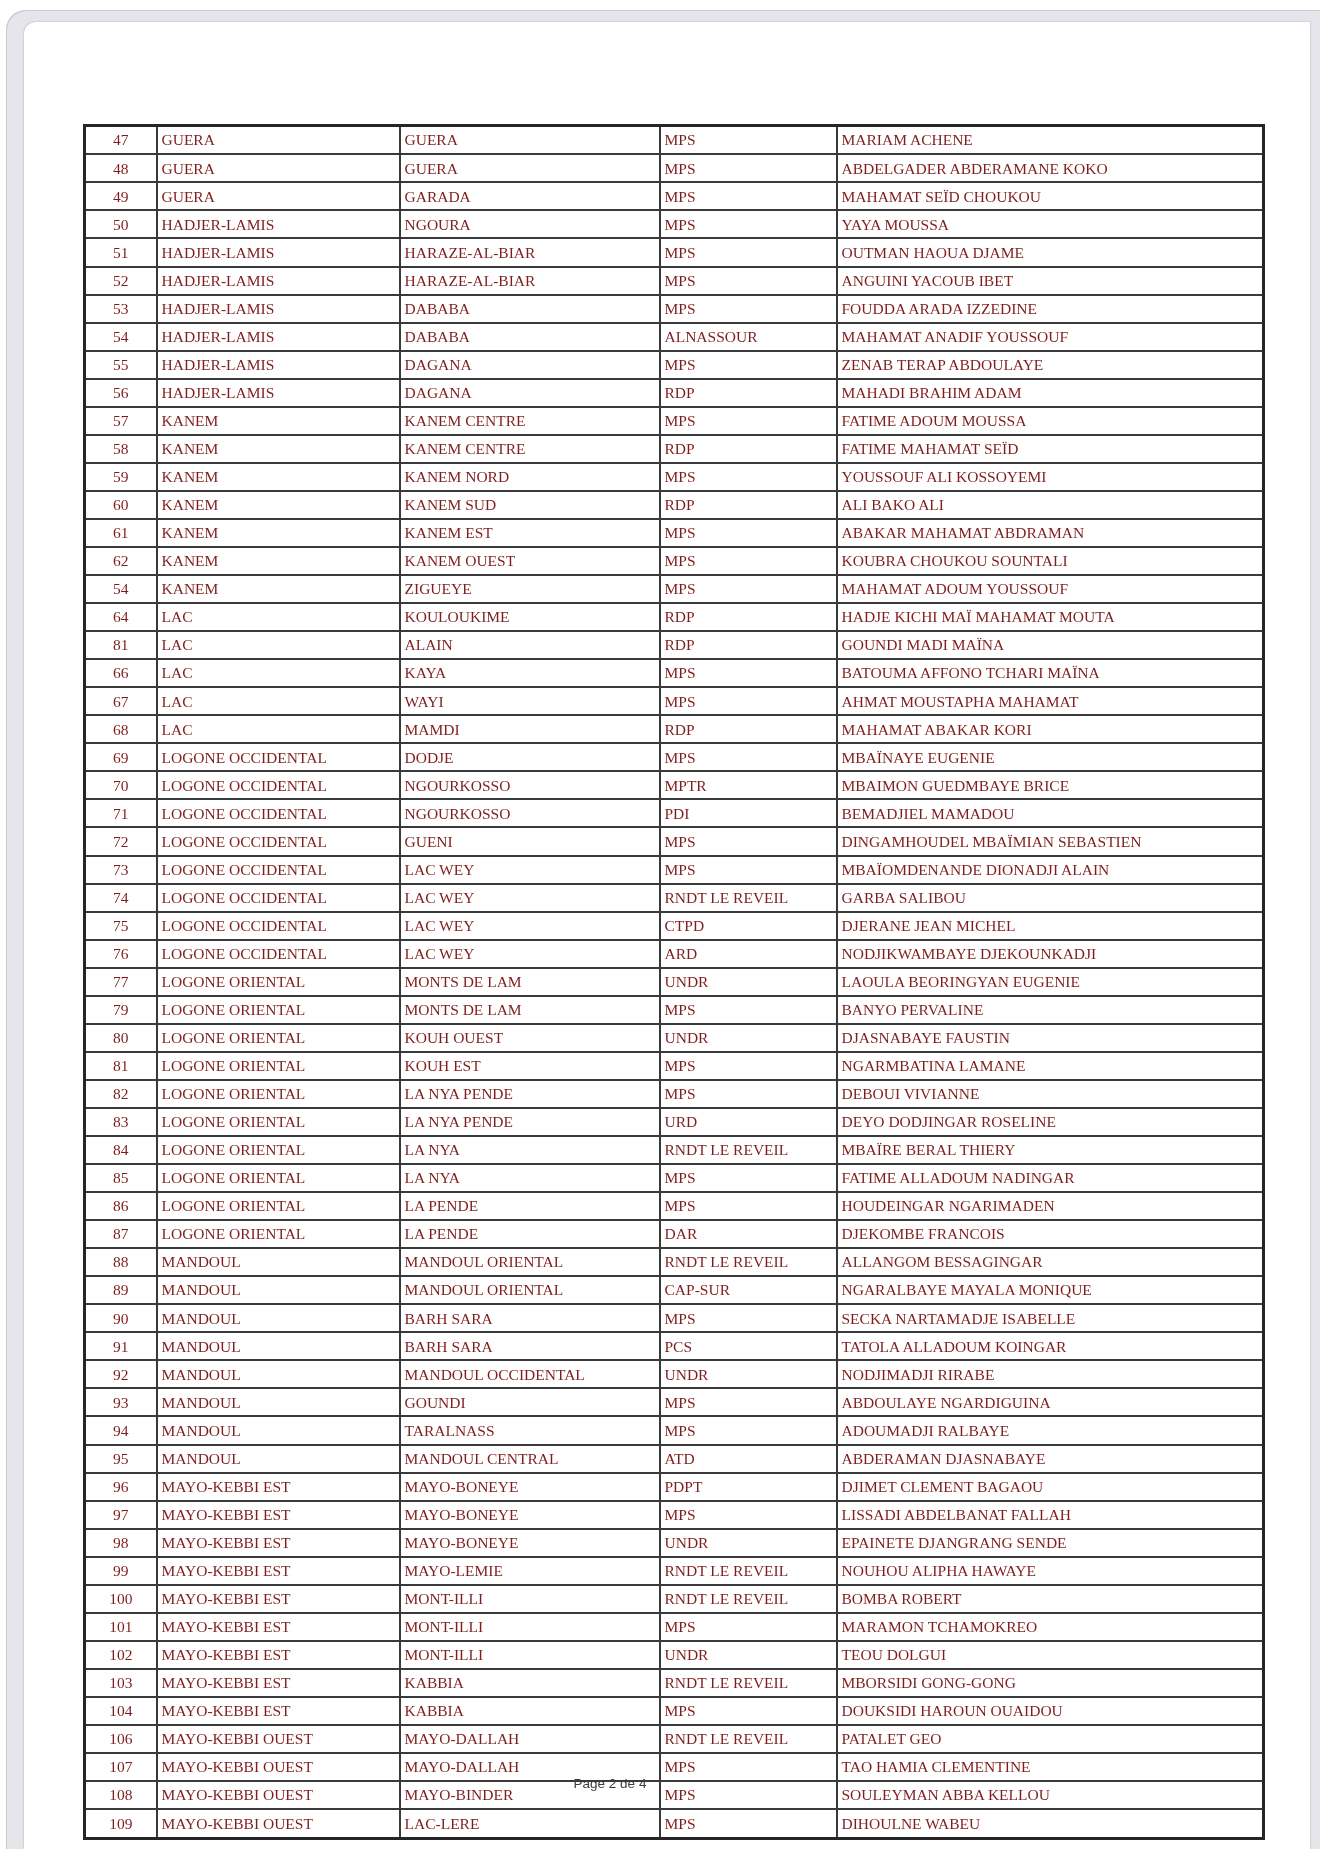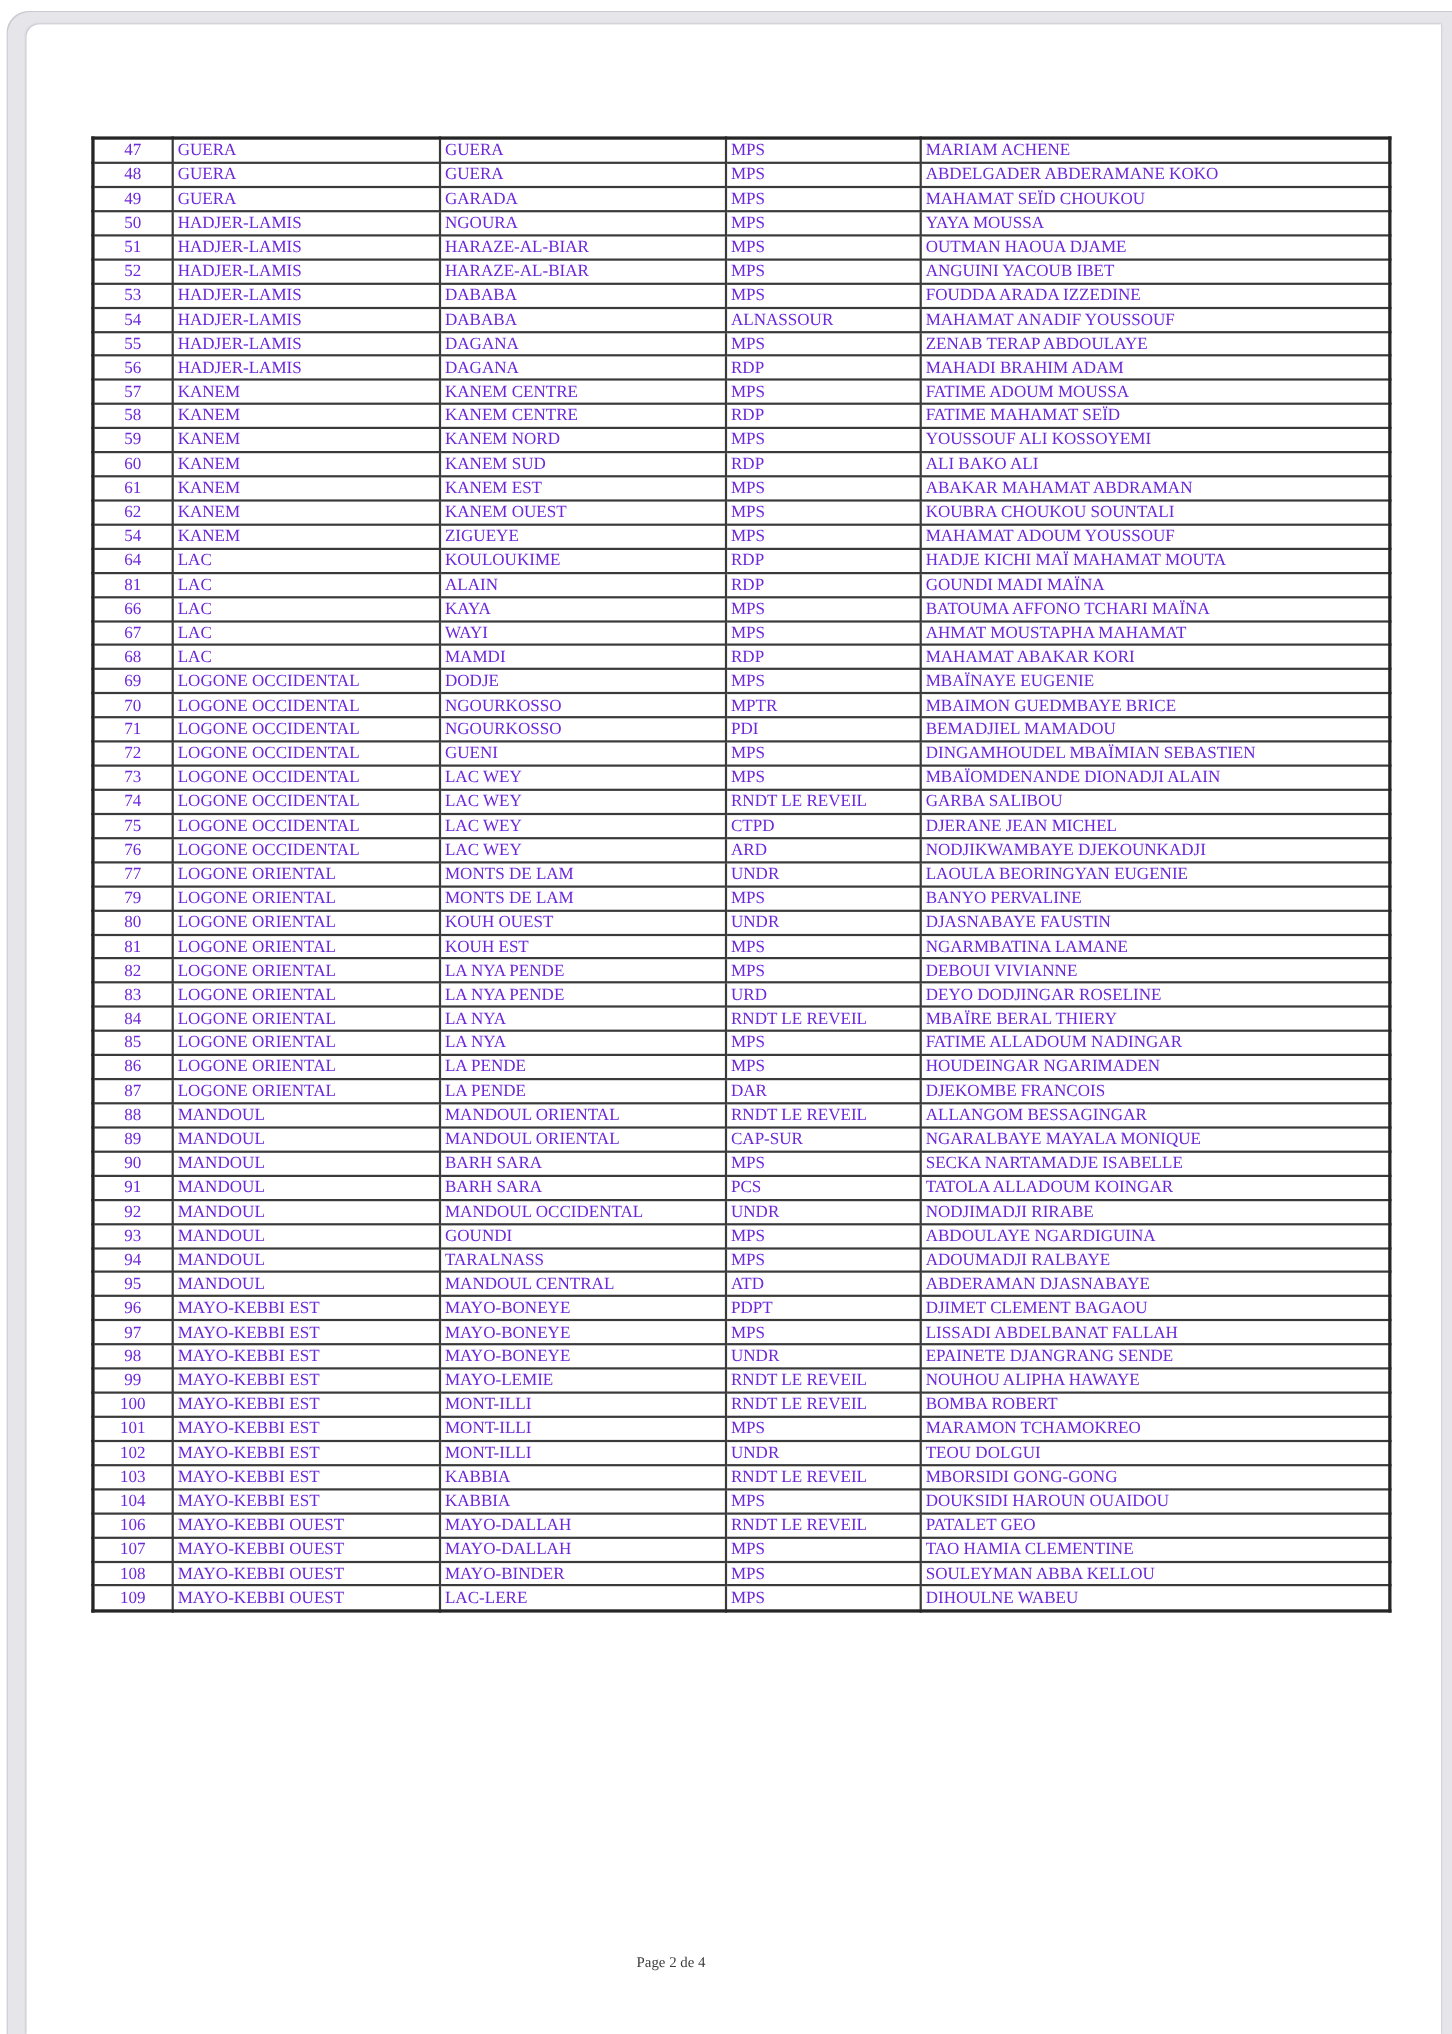--- a/index.html
+++ b/index.html
@@ -29,47 +29,47 @@
     height: 1827px;
     background: #ffffff;
     border-top-left-radius: 12px;
     box-shadow: 0 0 2px rgba(120,120,140,0.55);
   }
   table.doc-table {
     position: absolute;
     left: 83px;
     top: 124px;
     width: 1179px;
-    height: 1342px;
+    height: 1716px;
     border-collapse: collapse;
     table-layout: fixed;
     font-family: "Liberation Serif", serif;
     font-size: 15.5px;
-    color: #6d28d9;
+    color: #7f1d1d;
     border: 3px solid #262626;
   }
   table.doc-table td {
     border: 2px solid #3a3a3a;
     padding: 0 4px;
     white-space: nowrap;
     overflow: hidden;
     vertical-align: middle;
     line-height: 1;
   }
   table.doc-table td.num {
     text-align: center;
     padding: 0 2px;
   }
   .footer {
     position: absolute;
     left: 24px;
     top: 1776px;
     width: 1172px;
     text-align: center;
-    font-family: Liberation Serif, serif;
+    font-family: Liberation Sans, sans-serif;
     font-size: 13.5px;
     color: #3d3d3d;
   }
 </style>
 </head>
 <body>
 
 <div class="backdrop"></div>
 <div class="page"></div>
 

